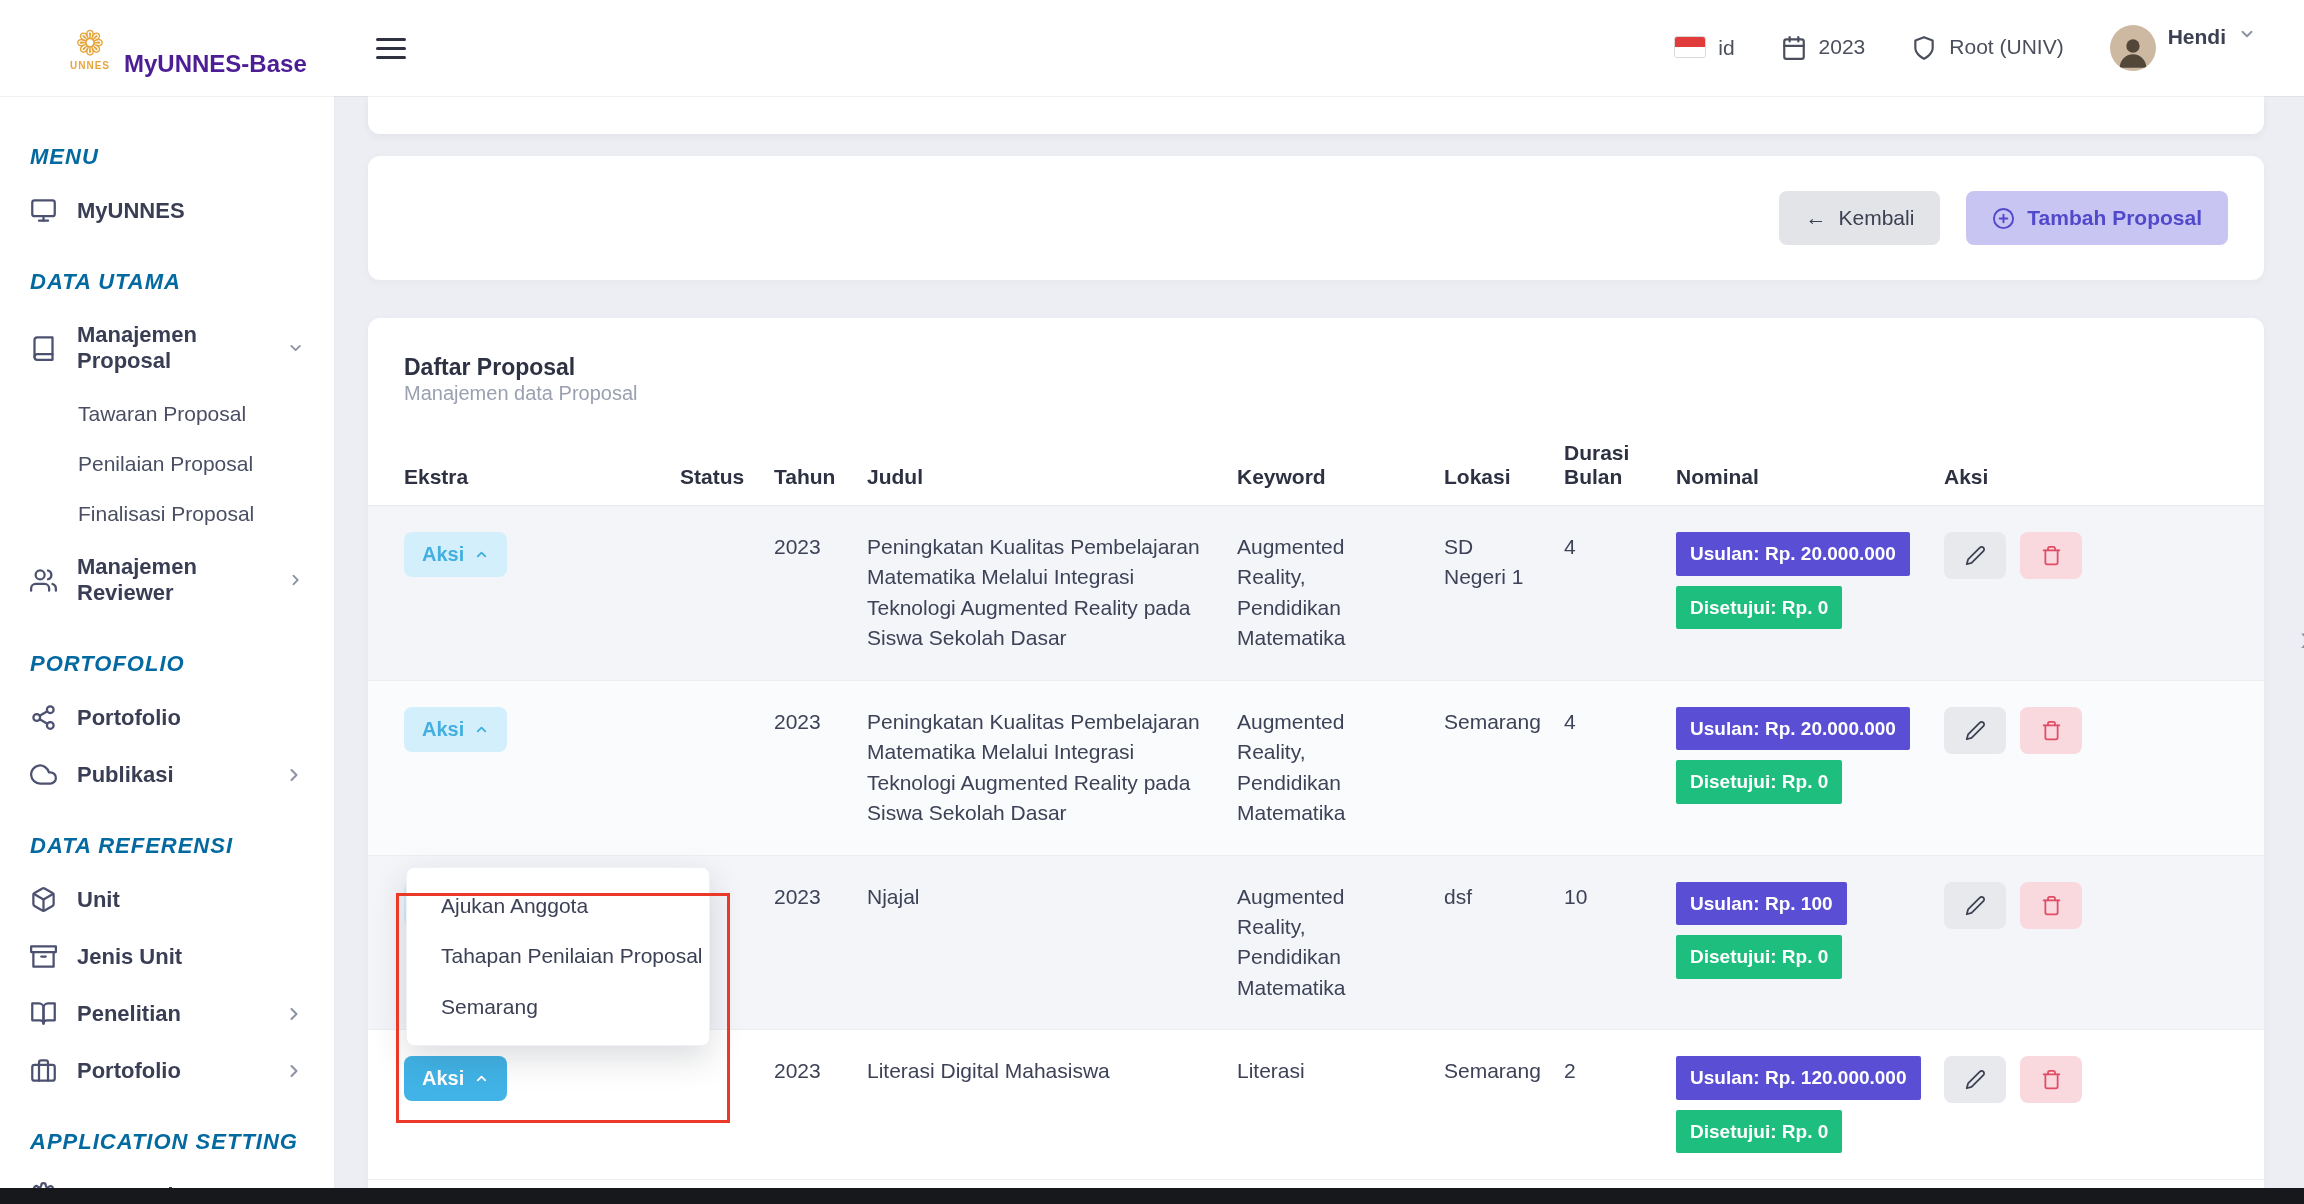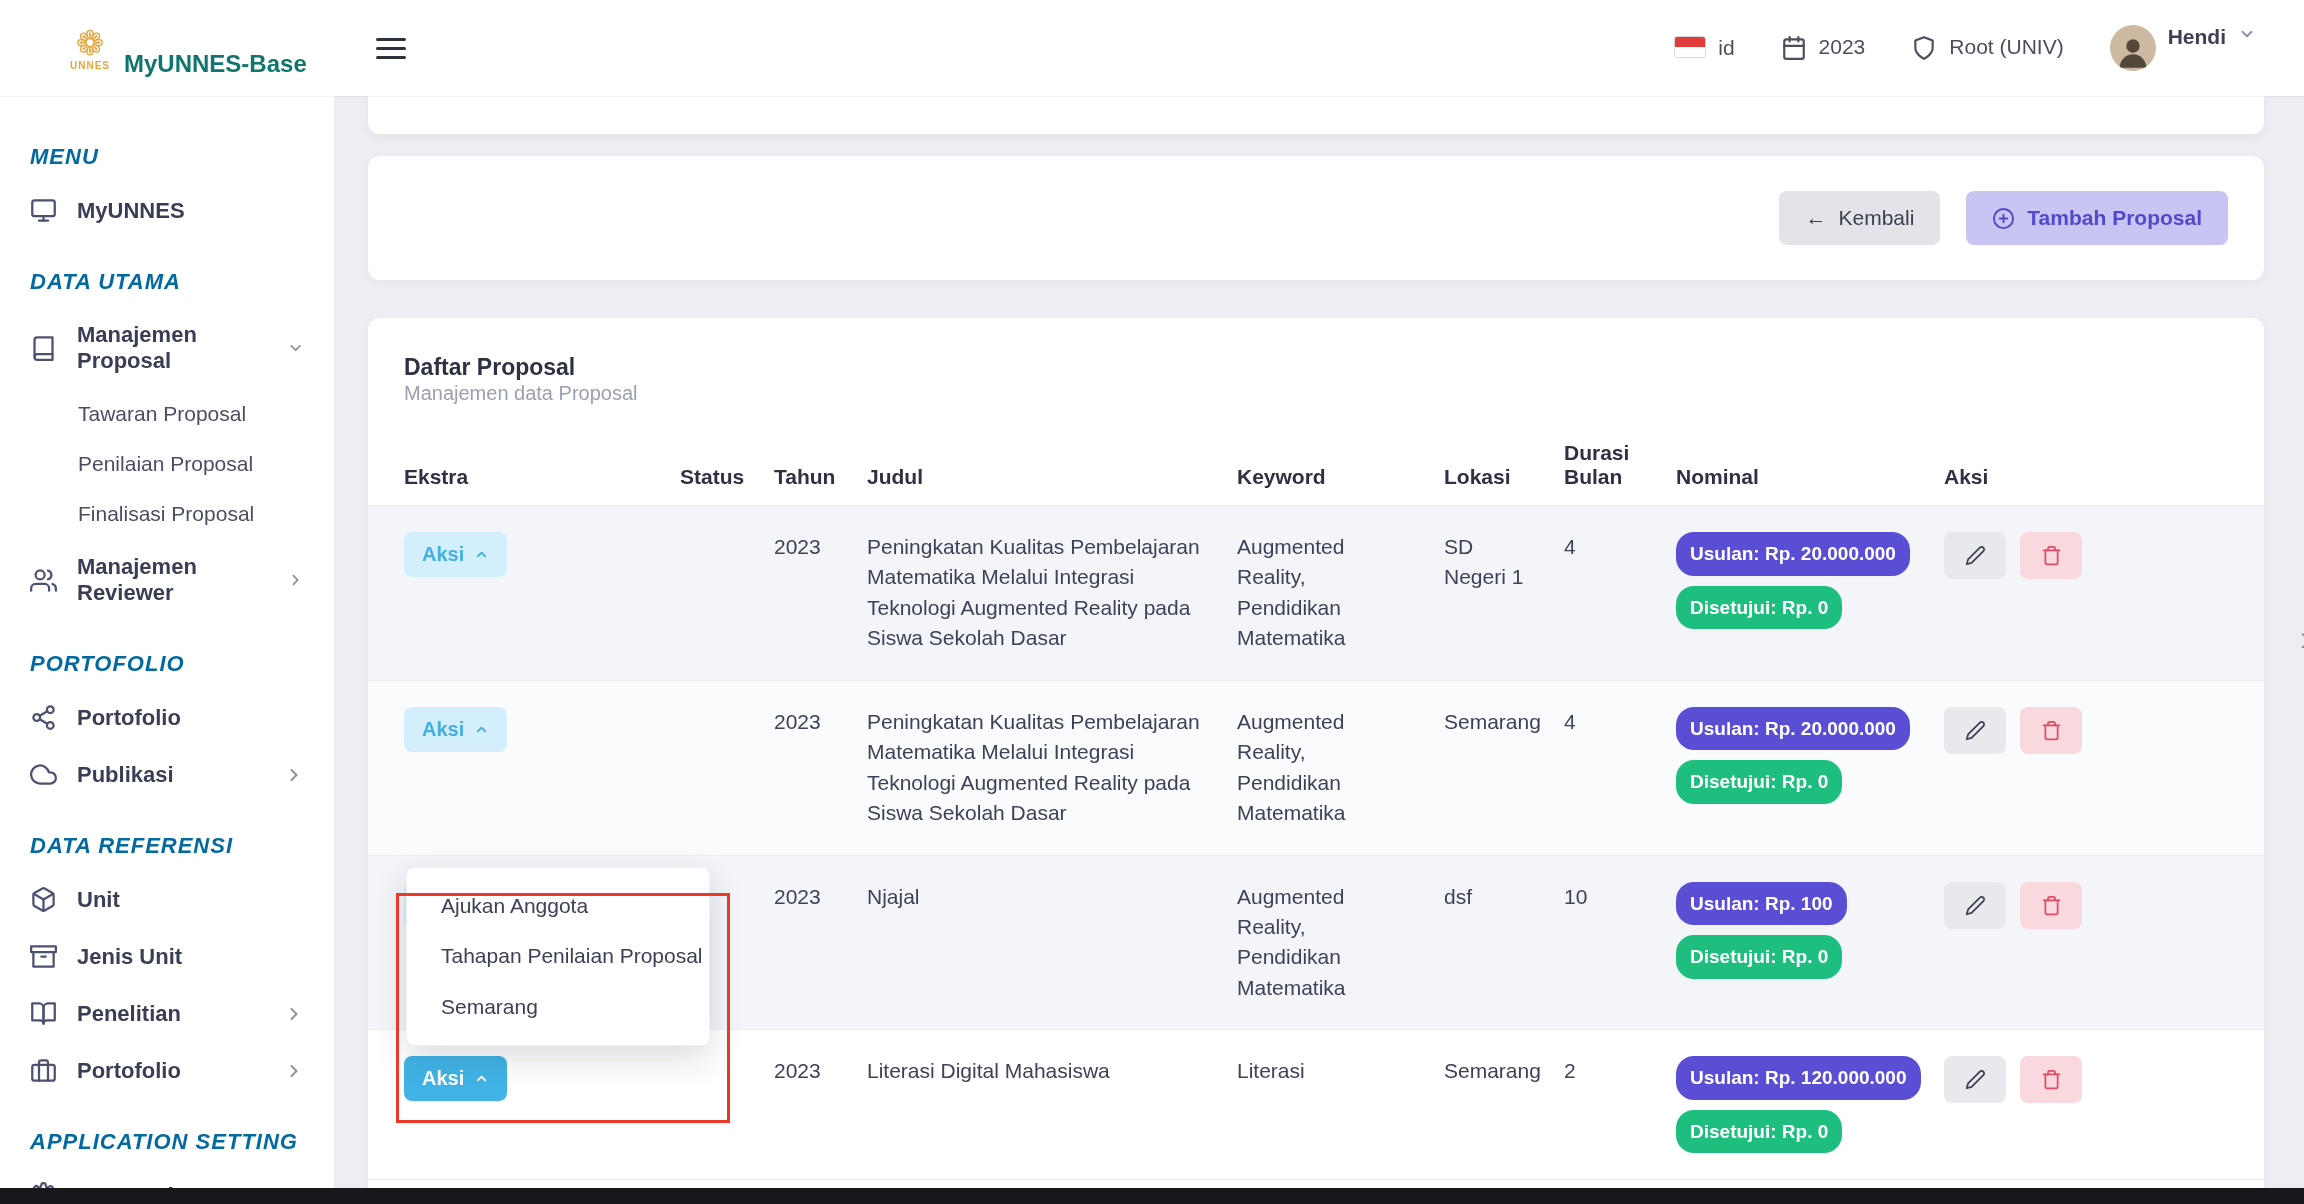--- a/index.html
+++ b/index.html
@@ -6,21 +6,21 @@
   html,body { width:2304px; height:1204px; overflow:hidden; }
   body { font-family:"Liberation Sans", sans-serif; background:#edeef3; color:#3d4257; position:relative; }
   svg { display:block; }
 
   
   .navbar { position:fixed; top:0; left:0; right:0; height:96px; background:#fff; display:flex; align-items:center; z-index:40; box-shadow:0 1px 0 rgba(30,35,50,.06); }
   .brand-zone { width:334px; display:flex; align-items:center; gap:14px; padding-left:70px; flex-shrink:0; }
   .logo-mark { display:flex; flex-direction:column; align-items:center; line-height:1; }
   .logo-flower { font-size:34px; color:#e6a63c; }
   .logo-sub { font-size:10px; font-weight:700; color:#e6a63c; letter-spacing:1px; margin-top:1px; }
-  .brand-text { font-size:24px; font-weight:700; color:#0f766e; white-space:nowrap;margin-top:32px; }
+  .brand-text { font-size:24px; font-weight:700; color:#4c1d95; white-space:nowrap;margin-top:32px; }
   .hamburger { margin-left:42px; cursor:pointer; }
   .hamburger span { display:block; width:30px; height:3px; background:#2e3140; border-radius:2px; margin:6px 0; }
   .nav-right { margin-left:auto; display:flex; align-items:center; gap:46px; padding-right:48px; }
   .nav-widget { display:flex; align-items:flex-start; gap:12px; font-size:21px; color:#4b4e5c; cursor:pointer; white-space:nowrap; }
   .flag { width:32px; height:22px; border:1px solid #d8d8d8; border-radius:3px; overflow:hidden; display:flex; flex-direction:column; }
   .flag .t { flex:1; background:#e23b3b; } .flag .b { flex:1; background:#fff; }
   .avatar { width:46px; height:46px; border-radius:50%; background:#cdb9a2; overflow:hidden; display:flex; align-items:flex-end; justify-content:center; }
   .user-name { font-weight:600; color:#3c4052; }
   .nav-icon { color:#4b4e5c; }
 
@@ -56,21 +56,21 @@
   .row-c { background:#f4f5f9; }
   .row-d { background:#ffffff; }
   .cell { padding-right:18px; }
   .cell.judul { padding-right:30px; }
   .cell.keyword { padding-right:42px; }
   .cell.lokasi { padding-right:24px; }
 
   .aksi-btn { display:inline-flex; align-items:center; gap:10px; border:none; border-radius:8px; padding:11px 18px; font-size:20px; font-weight:600; font-family:inherit; background:#d4effc; color:#42afdf; cursor:pointer; }
   .aksi-btn.active { background:#41b3e6; color:#fff; }
 
-  .badge { display:inline-block; padding:8px 14px; border-radius:18px; font-size:19px; font-weight:700; color:#fff; white-space:nowrap; }
+  .badge { display:inline-block; padding:8px 14px; border-radius:2px; font-size:19px; font-weight:700; color:#fff; white-space:nowrap; }
   .badge-usulan { background:#5a4fd4; }
   .badge-disetujui { background:#1dbe7e; margin-top:10px; }
 
   .act-group { display:flex; gap:14px; }
   .icon-btn { width:62px; height:47px; border:none; border-radius:8px; display:flex; align-items:center; justify-content:center; cursor:pointer; }
   .icon-btn.edit { background:#e8e9ed; color:#3c4052; }
   .icon-btn.del { background:#f9d8de; color:#e14b63; }
 
   
   .dd-wrap { position:relative; display:inline-block; }

